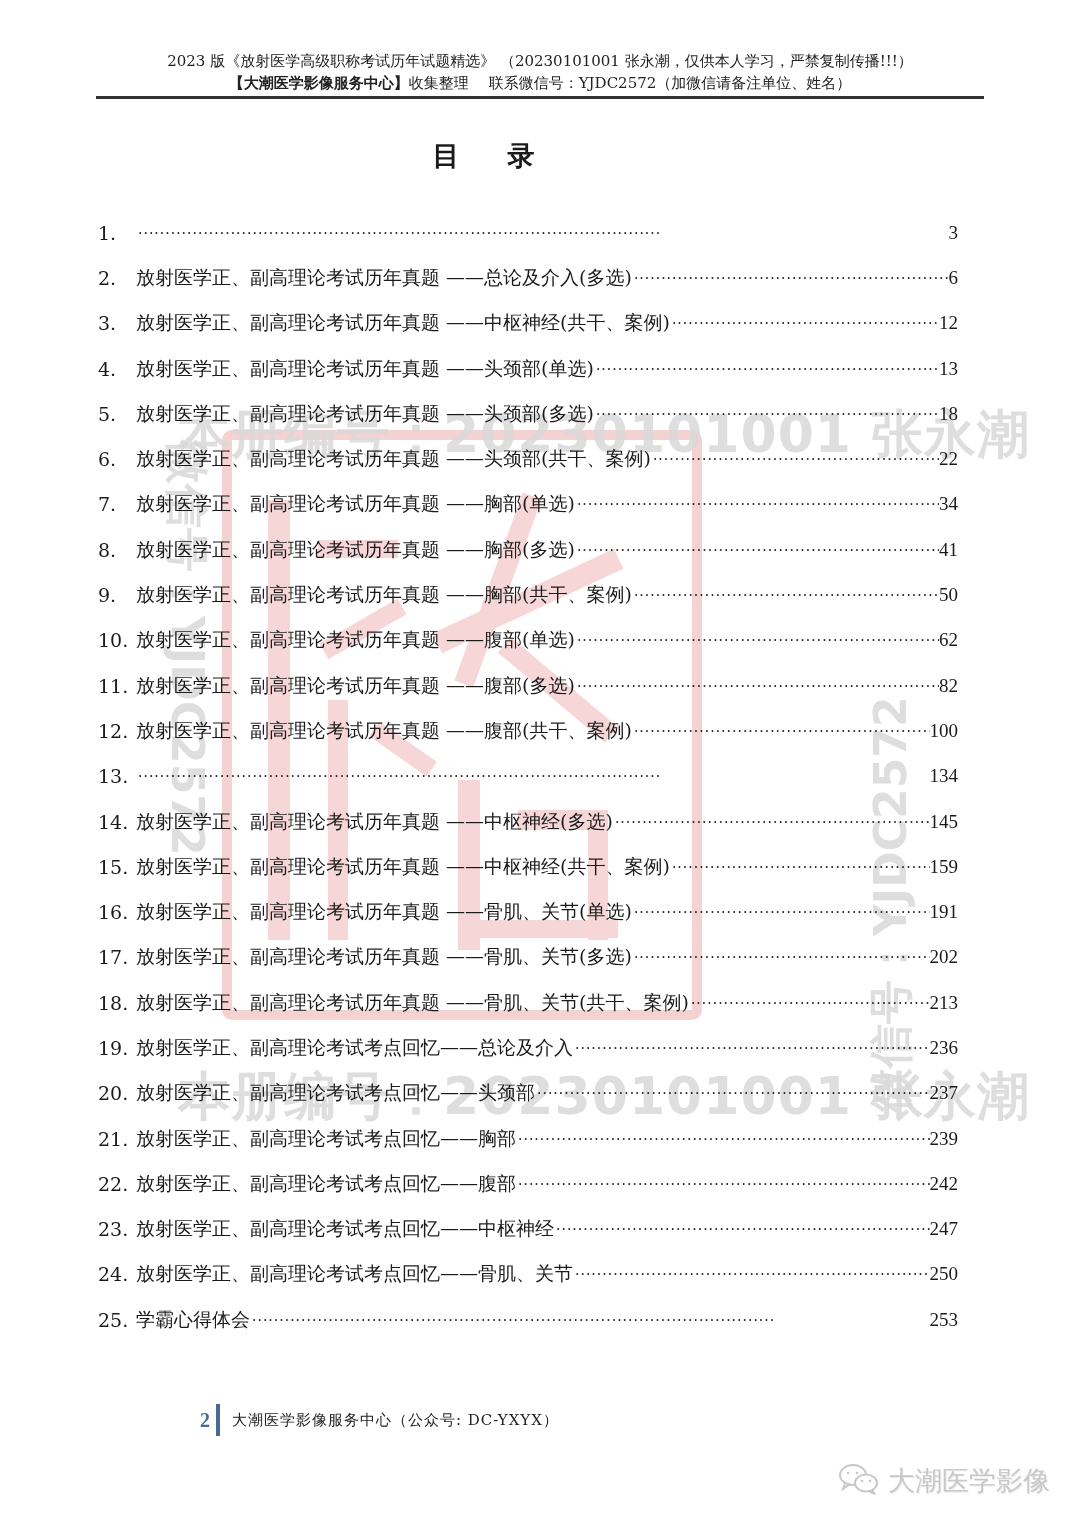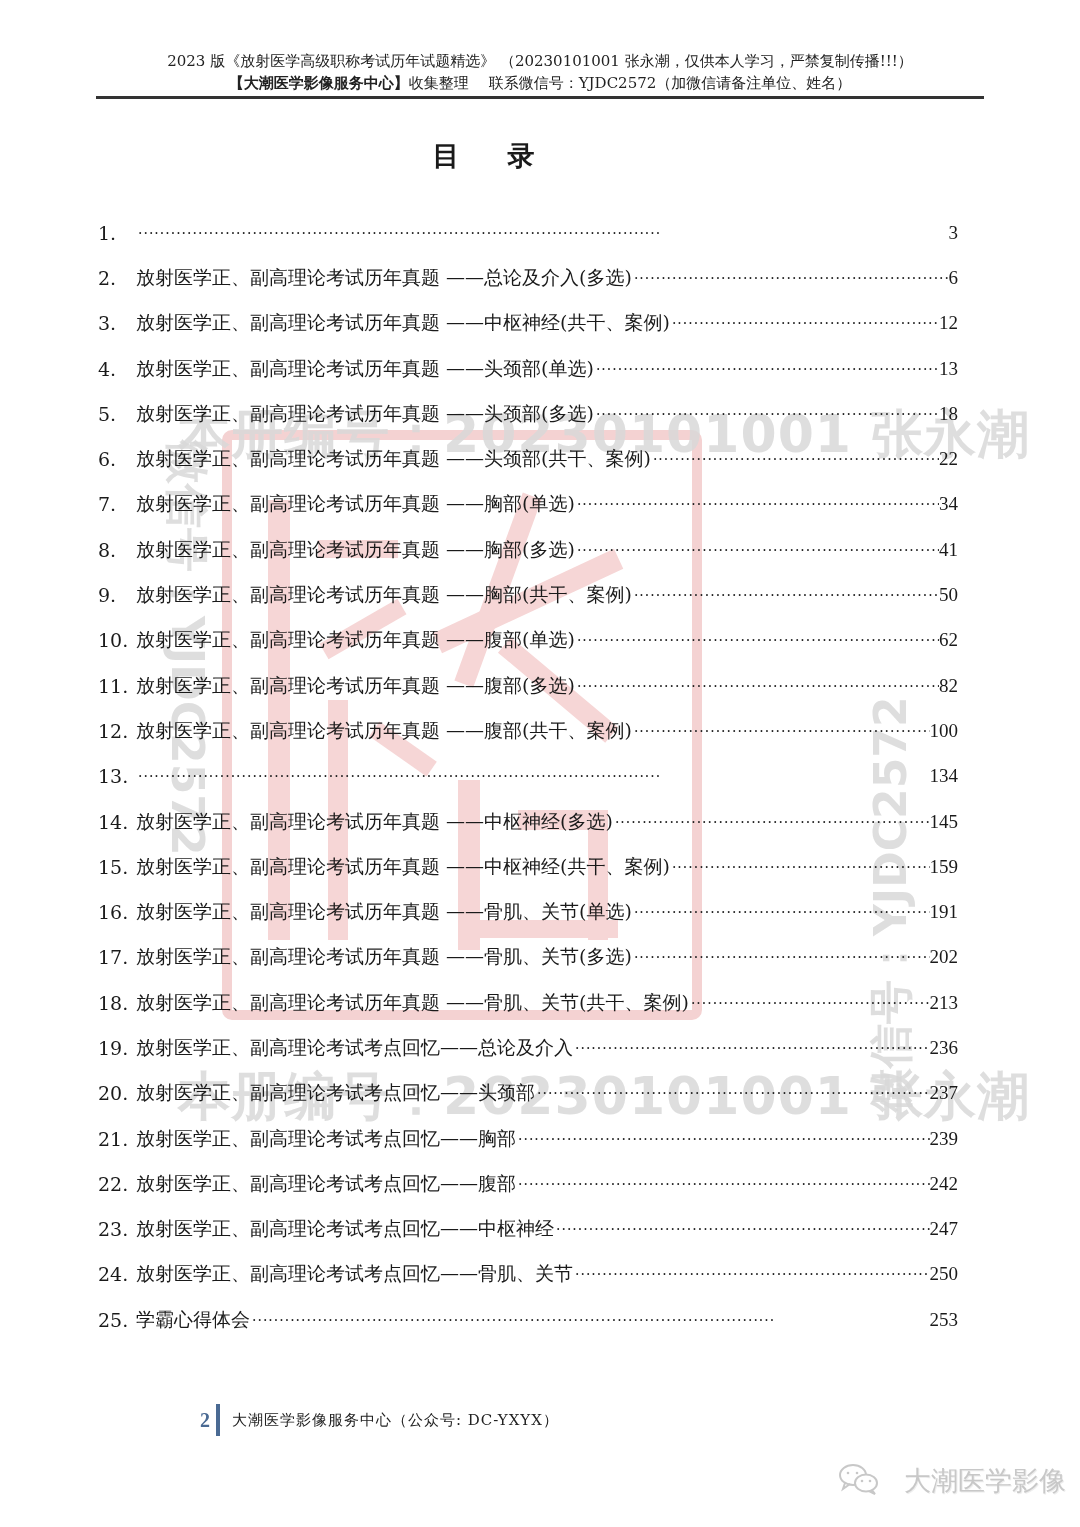--- a/index.html
+++ b/index.html
@@ -34,21 +34,21 @@
   .toc-row .title { flex:none; }
   .toc-row .dots { flex:1; overflow:hidden; color:#222; letter-spacing:1px; margin:0 0 0 2px; font-size:14px; }
   .toc-row .dots::before { content:"································································································"; }
   .toc-row .page { flex:none; text-align:right; font-family:"Liberation Serif","DejaVu Serif",serif; font-size:19px; }
 
   .footer { position:absolute; left:200px; top:1404px; display:flex; align-items:center; }
   .footer .pg { font-size:20px; font-weight:bold; color:#4a6a93; font-family:"Liberation Serif",serif; }
   .footer .bar { width:4px; height:32px; background:#4a6a93; margin:0 12px 0 6px; }
   .footer .txt { font-size:15px; color:#222; letter-spacing:1px; }
 
-  .wechat-mark { position:absolute; left:838px; top:1462px; display:flex; align-items:center; gap:24px; color:#c8c8c8; }
+  .wechat-mark { position:absolute; left:838px; top:1462px; display:flex; align-items:center; gap:8px; color:#c8c8c8; }
   .wechat-mark .name { font-size:27px; font-family:"DejaVu Sans","Liberation Sans",sans-serif; text-shadow:1px 1px 0 #eee; }
 </style>
 </head>
 <body>
 
 <div class="header">
   <div class="line1">2023 版《放射医学高级职称考试历年试题精选》 （20230101001 张永潮，仅供本人学习，严禁复制传播!!!）</div>
   <div class="line2">
     <span><span class="org">【大潮医学影像服务中心】</span><span>收集整理</span></span>
     <span>联系微信号：YJDC2572（加微信请备注单位、姓名）</span>

